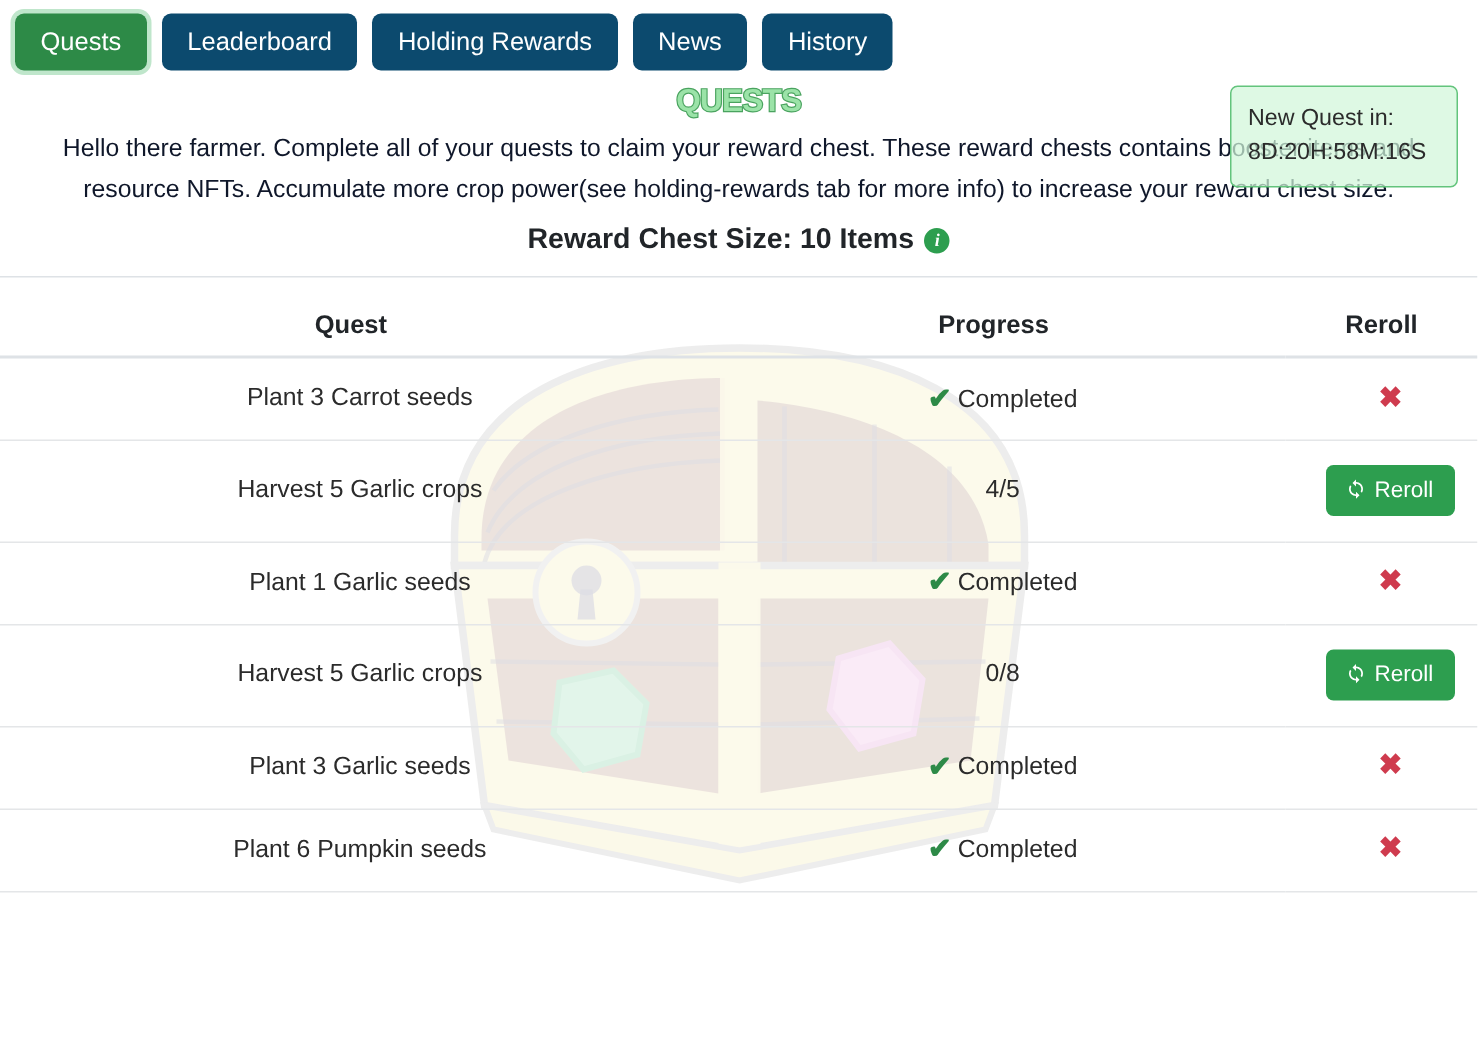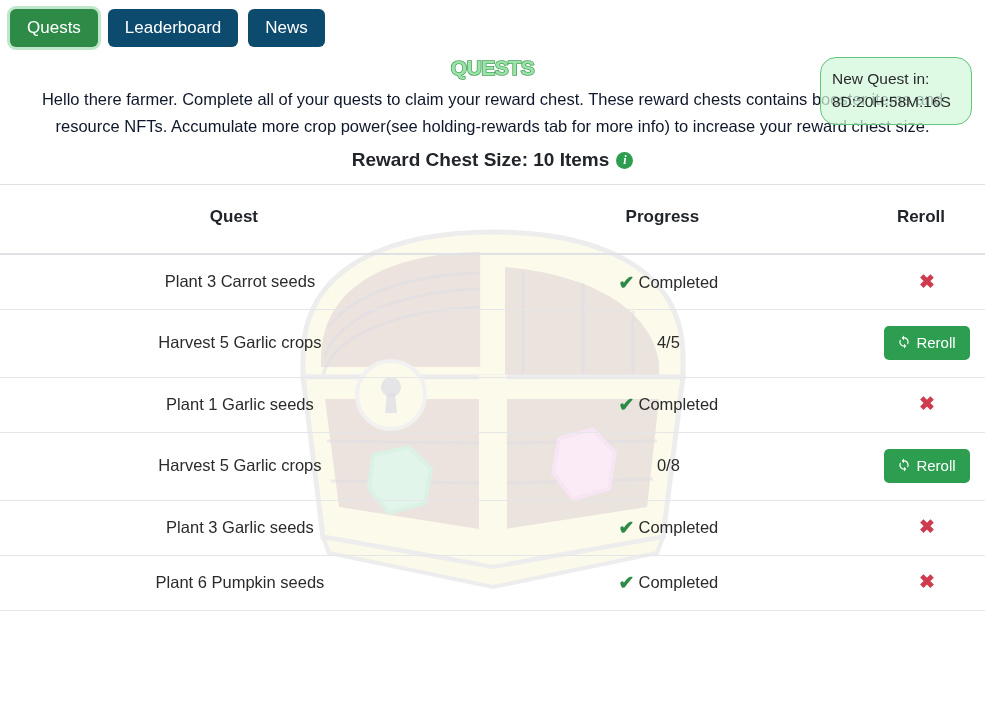--- a/index.html
+++ b/index.html
@@ -100,21 +100,21 @@
   }
 
   
   .quest-timer {
     position: absolute;
     right: 13px;
     top: 57px;
     width: 152px;
     background: rgba(209, 246, 217, 0.72);
     border: 1px solid #63c47c;
-    border-radius: 16px;
+    border-radius: 5px;
     padding: 9px 11px 10px 11px;
     font-size: 15.5px;
     line-height: 1.5;
     color: #2b2b2b;
     z-index: 5;
   }
 
   
   .table-wrap {
     position: relative;
@@ -139,21 +139,21 @@
     z-index: 1;
     width: 100%;
     border-collapse: collapse;
     table-layout: fixed;
   }
 
   thead th {
     font-size: 17px;
     font-weight: 700;
     color: #212529;
-    padding: 22px 0 26px 0;
+    padding: 22px 0 10px 0;
     border-bottom: 2px solid #dee2e6;
     text-align: center;
   }
 
   tbody td {
     font-size: 16.5px;
     color: #2b2b2b;
     padding: 16px 0 17px 12px;
     border-bottom: 1px solid #e4e6e8;
     text-align: center;
@@ -208,21 +208,23 @@
   }
 
   .reroll-btn svg { display: block; flex: 0 0 auto; }
 </style>
 </head>
 <body>
 
 <div class="tab-bar">
   <button class="tab active">Quests</button>
   <button class="tab">Leaderboard</button>
+  <button class="tab">Holding Rewards</button>
   <button class="tab">News</button>
+  <button class="tab">History</button>
 </div>
 
 <div class="quest-timer">
   <div>New Quest in:</div>
   <div>8D:20H:58M:16S</div>
 </div>
 
 <div class="page-title">QUESTS</div>
 
 <p class="description">Hello there farmer. Complete all of your quests to claim your reward chest. These reward chests contains booster items and resource NFTs. Accumulate more crop power(see holding-rewards tab for more info) to increase your reward chest size.</p>

